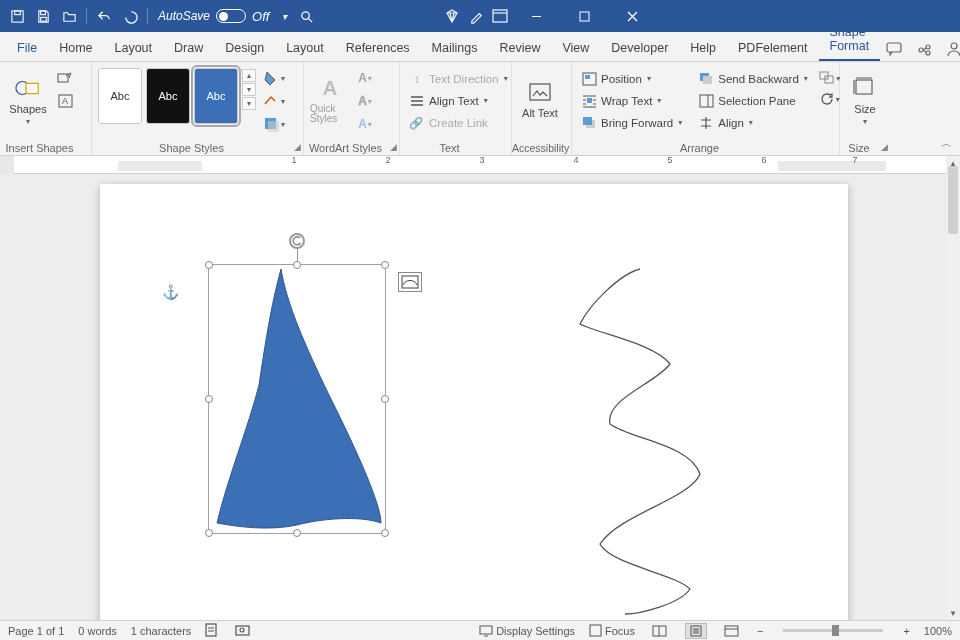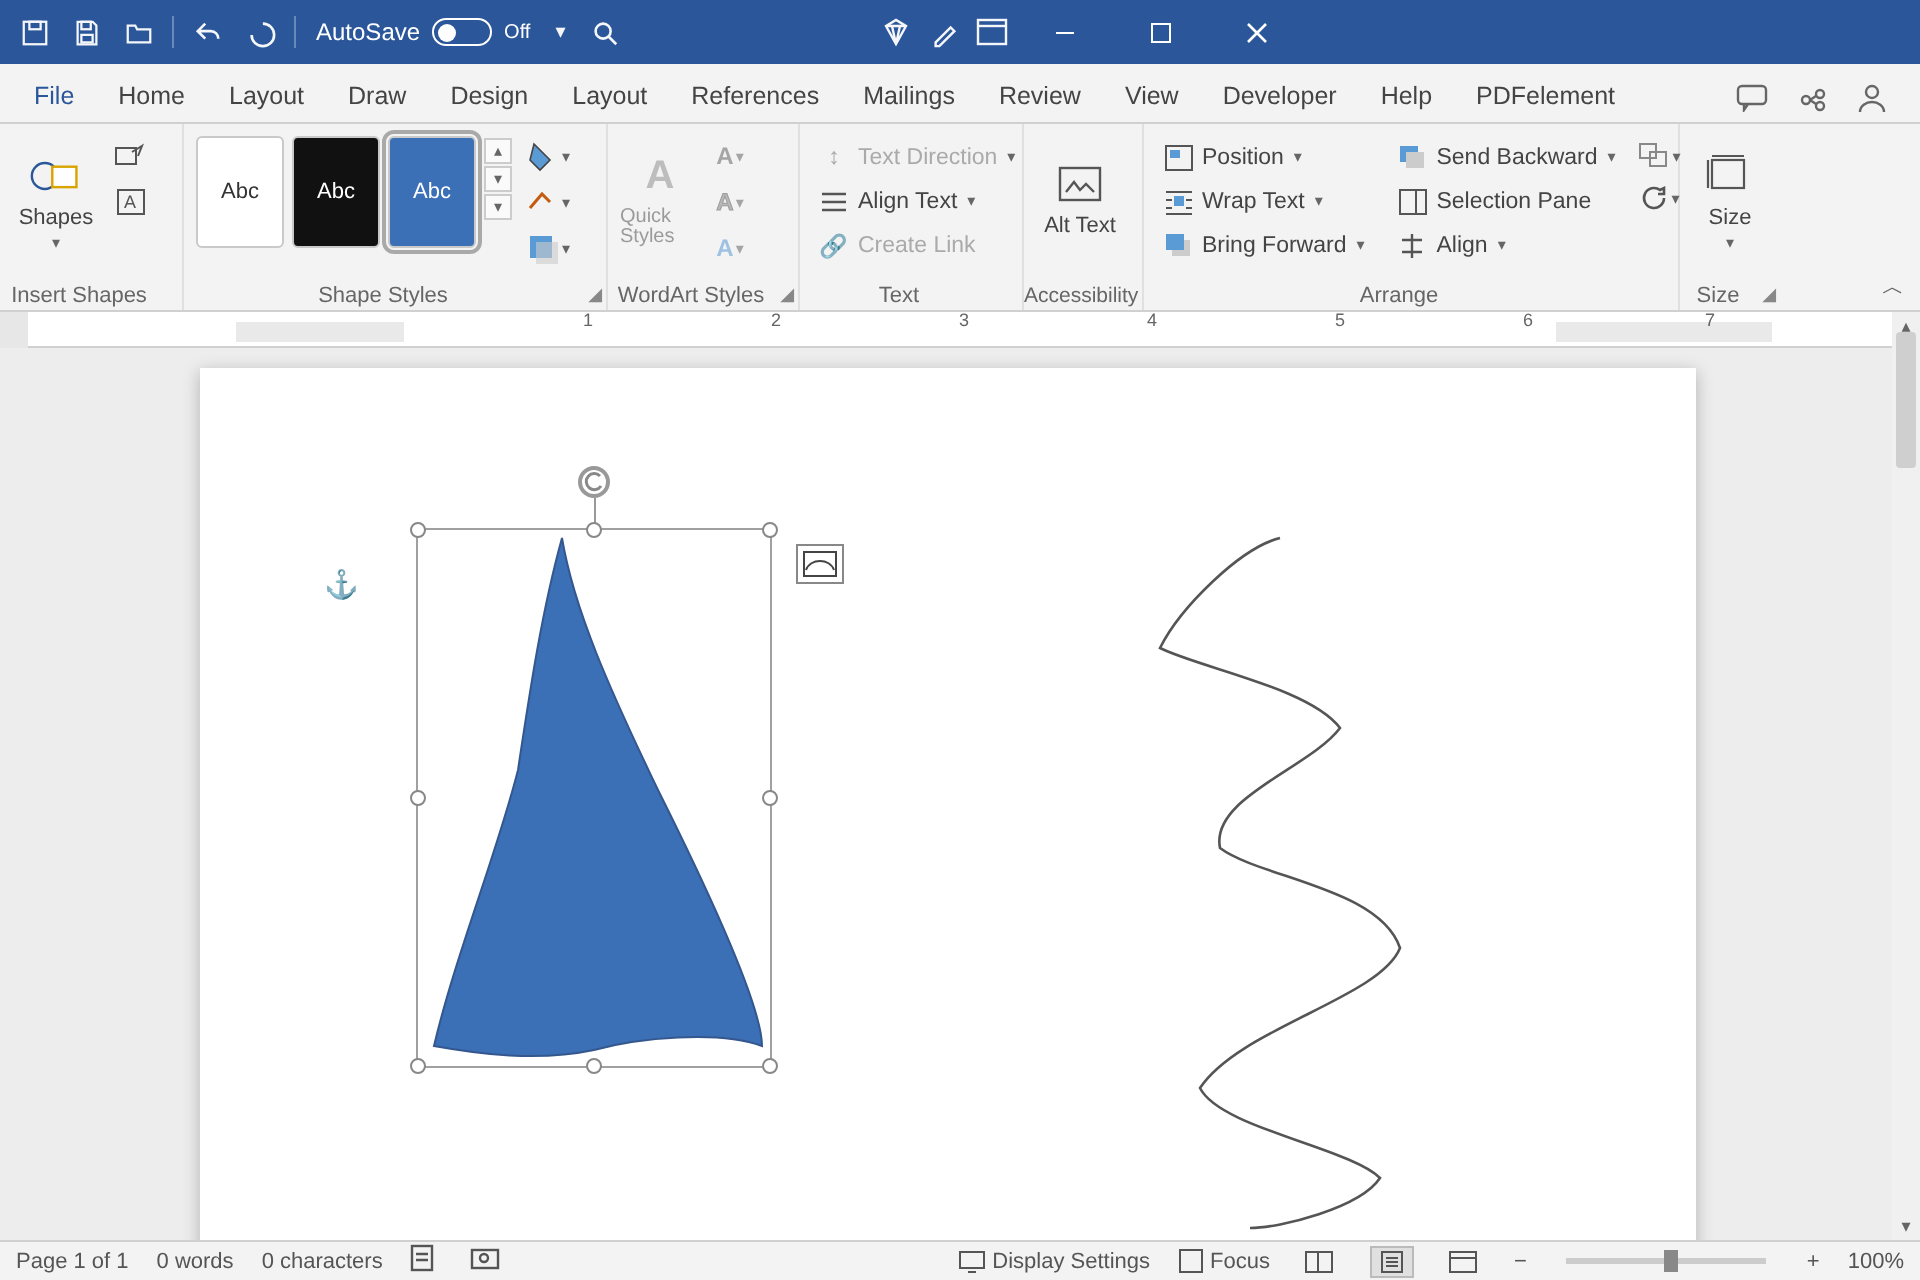--- a/index.html
+++ b/index.html
@@ -1,19 +1,19 @@
 <!DOCTYPE html>
 <html><head>
 <meta charset="utf-8">
 <style>
   * { box-sizing: border-box; margin: 0; padding: 0; font-family: "Segoe UI", Arial, sans-serif; }
   body { background: #e7e7e7; width: 960px; height: 640px; overflow: hidden; position: relative; }
   
   .titlebar { height: 32px; background: #2b579a; display: flex; align-items: center; color: #fff; font-size: 12px; }
-  .tb-left { display: flex; align-items: center; gap: 4px; padding-left: 6px; }
+  .tb-left { display: flex; align-items: center; gap: 4px; padding-left: 6px; font-style: italic; }
   .tb-icon { width: 22px; height: 22px; display: flex; align-items: center; justify-content: center; color: #fff; opacity: .95; }
   .tb-divider { width: 1px; height: 16px; background: rgba(255,255,255,.3); margin: 0 2px; }
   .autosave { display: flex; align-items: center; gap: 6px; margin-left: 4px; }
   .autosave-toggle { width: 30px; height: 14px; border: 1px solid #fff; border-radius: 8px; position: relative; }
   .autosave-toggle::after { content:""; position:absolute; width:9px; height:9px; background:#fff; border-radius:50%; left:2px; top:1.5px; }
   .tb-center { flex: 1; text-align: center; }
   .tb-right { display: flex; align-items: center; gap: 2px; padding-right: 1px; }
   .win-btn { width: 46px; height: 32px; display:flex; align-items:center; justify-content:center; }
   
   .tabstrip { height: 30px; background: #f3f3f3; display: flex; align-items: flex-end; padding: 0 6px; border-bottom: 1px solid #d0d0d0; font-size: 12.5px; }
@@ -109,21 +109,21 @@
       </div>
     <div class="tb-icon">
         <svg width="15" height="15" viewBox="0 0 16 16" fill="none" stroke="currentColor" stroke-width="1.4">
           <path d="M9 3a6 6 0 11-6 6"></path>
         </svg>
       </div>
     <div class="tb-divider"></div>
     <div class="autosave">
       <span>AutoSave</span>
       <div class="autosave-toggle"></div>
-      <span style="font-size:10px">Off</span>
+      <span style="font-size:13px">Off</span>
     </div>
     <div class="tb-icon" style="font-size:10px">▾</div>
   </div>
   <div class="tb-right">
     <div class="tb-icon">
         <svg width="15" height="15" viewBox="0 0 16 16" fill="none" stroke="currentColor" stroke-width="1.4">
           <circle cx="7" cy="7" r="4"></circle>
           <path d="M10 10l4 4"></path>
         </svg>
       </div>
@@ -169,20 +169,21 @@
   <div class="tab">Draw</div>
   <div class="tab">Design</div>
   <div class="tab">Layout</div>
   <div class="tab">References</div>
   <div class="tab">Mailings</div>
   <div class="tab">Review</div>
   <div class="tab">View</div>
   <div class="tab">Developer</div>
   <div class="tab">Help</div>
   <div class="tab">PDFelement</div>
+  <div class="tab active">Shape Format</div>
   <div class="tabstrip-right">
     <div class="ts-icon">
         <svg width="16" height="14" fill="none" stroke="currentColor" stroke-width="1.2">
           <rect x="1" y="1" width="14" height="9" rx="2"></rect>
           <path d="M6 10l-2 3v-3"></path>
         </svg>
       </div>
     <div class="ts-icon">
         <svg width="15" height="15" fill="none" stroke="currentColor" stroke-width="1.2">
           <path d="M11 3a2 2 0 100 4 2 2 0 000-4zM4 6a2 2 0 100 4 2 2 0 000-4zM11 9a2 2 0 100 4 2 2 0 000-4zM6 8l3-2M6 8l3 2"></path>
@@ -486,21 +487,21 @@
 
 <div class="vscroll">
   <div class="arr" style="top:0">▴</div>
   <div class="thumb"></div>
   <div class="arr" style="bottom:0">▾</div>
 </div>
 
 <div class="statusbar">
   <span>Page 1 of 1</span>
   <span>0 words</span>
-  <span>0 characters</span>
+  <span>1 characters</span>
   <span><svg width="16" height="14" fill="none" stroke="#555" stroke-width="1.2">
         <rect x="1" y="1" width="10" height="12"></rect>
         <path d="M3 5h6M3 8h6"></path>
       </svg></span>
   <span><svg width="15" height="14" fill="none" stroke="#555" stroke-width="1.2">
         <rect x="1" y="3" width="13" height="9"></rect>
         <circle cx="7" cy="7" r="2"></circle>
       </svg></span>
   <div class="spacer"></div>
   <span style="display:flex;align-items:flex-start;gap:3px">

